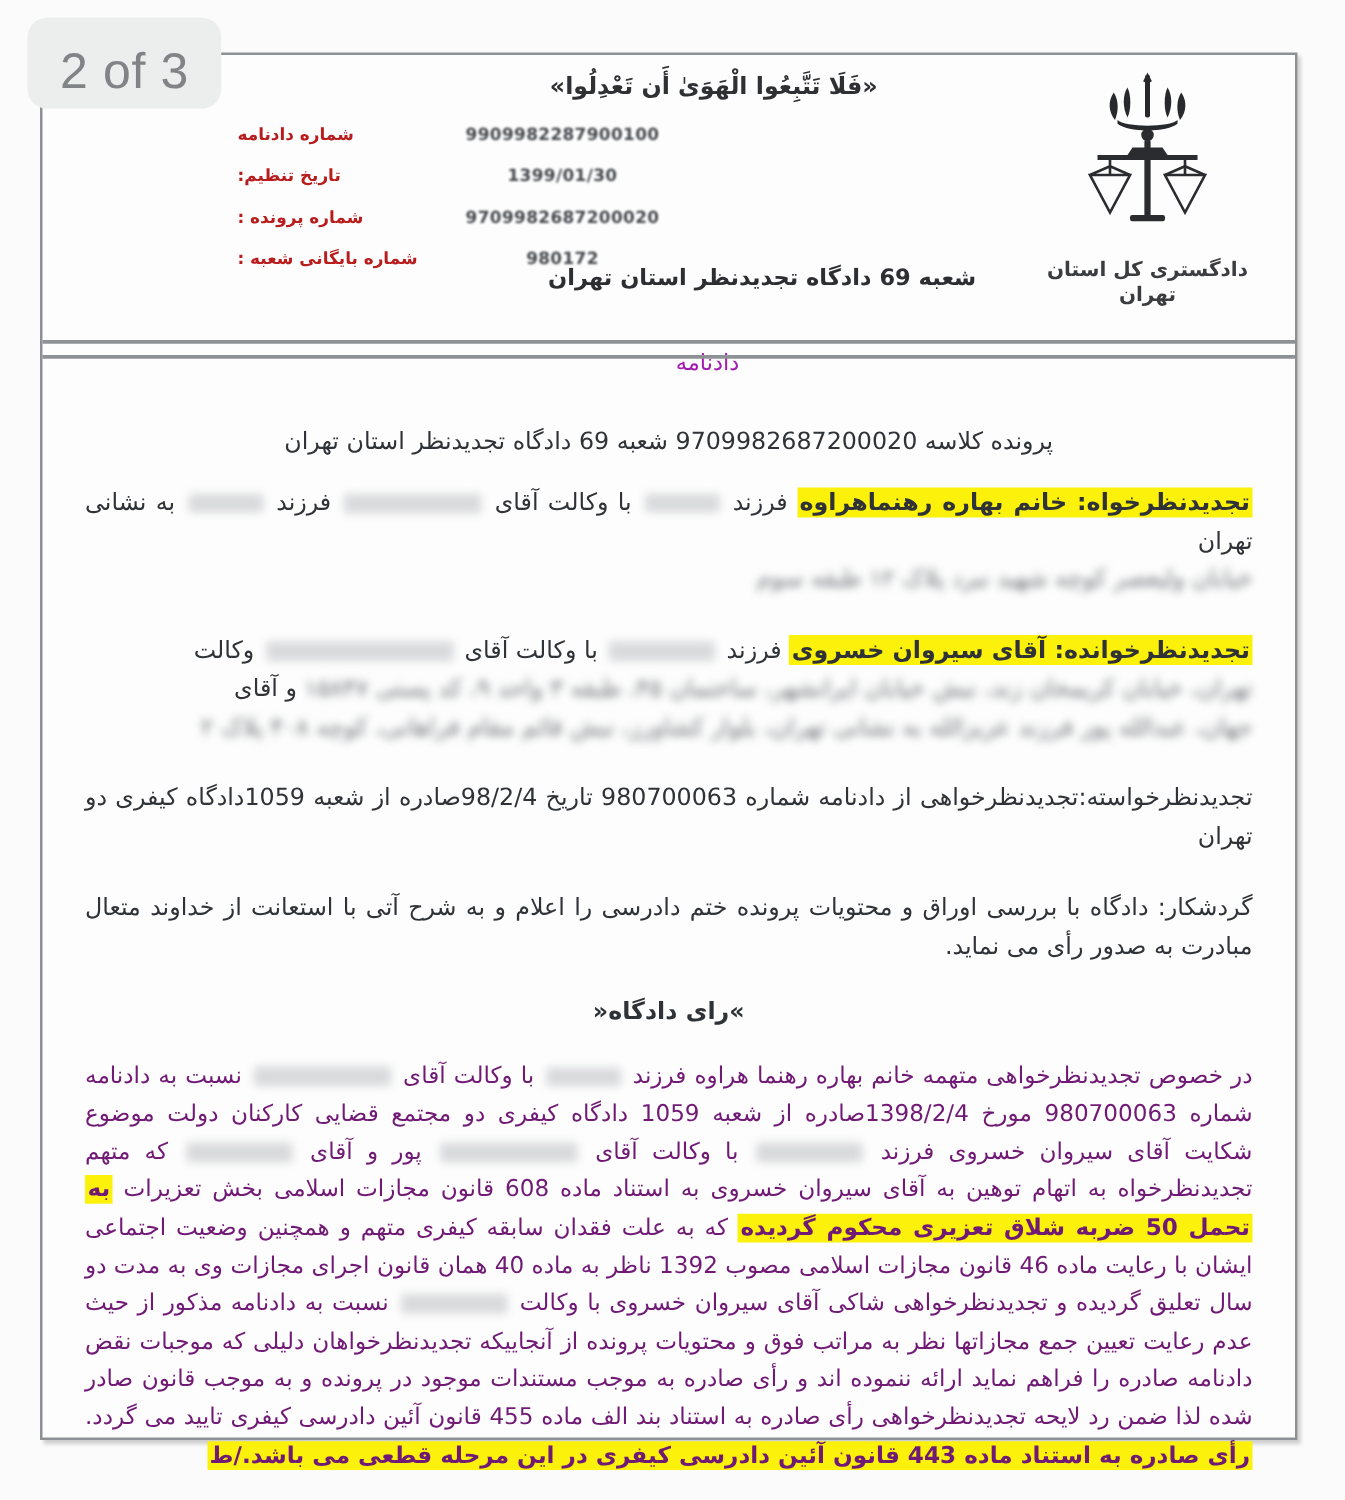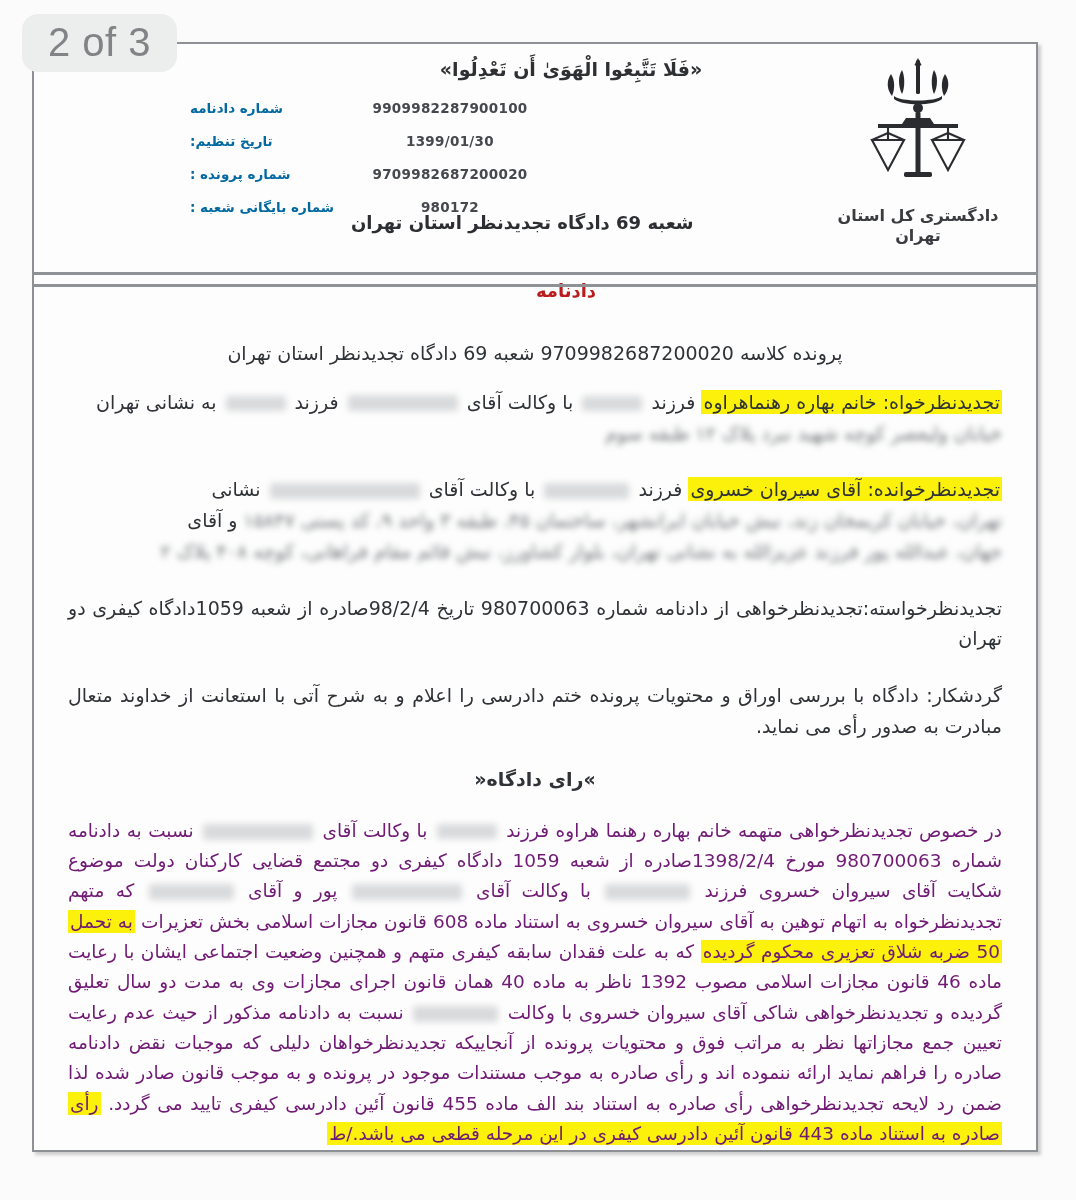--- a/index.html
+++ b/index.html
@@ -19,21 +19,21 @@
 
   
   #page-badge {
     position: absolute;
     top: 14px;
     left: 22px;
     z-index: 40;
     background: #eceded;
     color: #808486;
     border-radius: 16px;
-    padding: 8px 26px 10px 26px;
+    padding: 23px 26px 10px 26px;
     font-size: 40px;
     font-weight: 400;
     letter-spacing: 0.5px;
     line-height: 1;
     direction: ltr;
     font-family: "Liberation Sans", sans-serif;
   }
 
   
   #doc-sheet {
@@ -106,21 +106,21 @@
     position: absolute;
     top: 52px;
     right: 490px;
     width: 370px;
     border-collapse: collapse;
   }
   #field-table td {
     padding: 4px 0 13px 0;
     font-size: 13.5px;
     font-weight: bold;
-    color: #0369a1;
+    color: #b91c1c;
     white-space: nowrap;
     vertical-align: middle;
   }
   #field-table td.lbl {
     text-align: left;
     width: 150px;
     padding-left: 14px;
     filter: blur(0.45px);
   }
   #field-table td.val {
@@ -130,35 +130,35 @@
     filter: blur(0.75px);
     letter-spacing: 0.3px;
     color: #45484c;
   }
 
   #court-branch {
     position: absolute;
     top: 168px;
     right: 255px;
     width: 430px;
-    text-align: left;
+    text-align: right;
     font-size: 18px;
     font-weight: bold;
     color: #2c2e31;
     filter: blur(0.25px);
   }
   #doc-type-title {
     position: absolute;
     top: 236px;
     right: 255px;
     width: 430px;
     text-align: center;
     font-size: 18px;
-    font-weight: bold;
-    color: #b91c1c;
+    font-weight: normal;
+    color: #a21caf;
     filter: blur(0.25px);
   }
 
   
   #doc-body {
     position: absolute;
     top: 252px;
     left: 0; right: 0; bottom: 0;
     padding: 30px 34px 0 34px;
     box-sizing: border-box;
@@ -173,21 +173,21 @@
     filter: blur(0.3px);
   }
   .para.center { text-align: center; }
   .para.tight { margin-bottom: 18px; }
 
   .hl {
     background: #fbf10a;
     box-decoration-break: clone;
     -webkit-box-decoration-break: clone;
     padding: 1px 2px;
-    font-weight: normal;
+    font-weight: bold;
   }
 
   
   .redact {
     display: inline-block;
     background: #d9dadc;
     border-radius: 3px;
     color: transparent;
     filter: blur(3.2px);
     vertical-align: middle;
@@ -321,21 +321,21 @@
       <br>
       <span class="blurline">خیابان ولیعصر کوچه شهید نبرد پلاک ۱۲ طبقه سوم</span>
     </p>
 
     <p class="para">
       <span class="hl">تجدیدنظرخوانده: آقای سیروان خسروی</span>
       <span>فرزند</span>
       <span class="redact w85"></span>
       <span>با وکالت آقای</span>
       <span class="redact w150"></span>
-      <span>نشانی</span>
+      <span>وکالت</span>
       <br>
       <span class="blurline">تهران، خیابان کریمخان زند، نبش خیابان ایرانشهر، ساختمان ۴۵، طبقه ۳ واحد ۹، کد پستی ۱۵۸۴۷</span>
       <span>و آقای</span>
       <br>
       <span class="blurline">جهان، عبدالله پور فرزند عزیزالله به نشانی تهران، بلوار کشاورز، نبش قائم مقام فراهانی، کوچه ۴۰۸ پلاک ۲</span>
     </p>
 
     <p class="para">تجدیدنظرخواسته:تجدیدنظرخواهی از دادنامه شماره 980700063 تاریخ 98/2/4صادره از شعبه 1059دادگاه کیفری دو تهران</p>
 
     <p class="para">گردشکار: دادگاه با بررسی اوراق و محتویات پرونده ختم دادرسی را اعلام و به شرح آتی با استعانت از خداوند متعال مبادرت به صدور رأی می نماید.</p>

